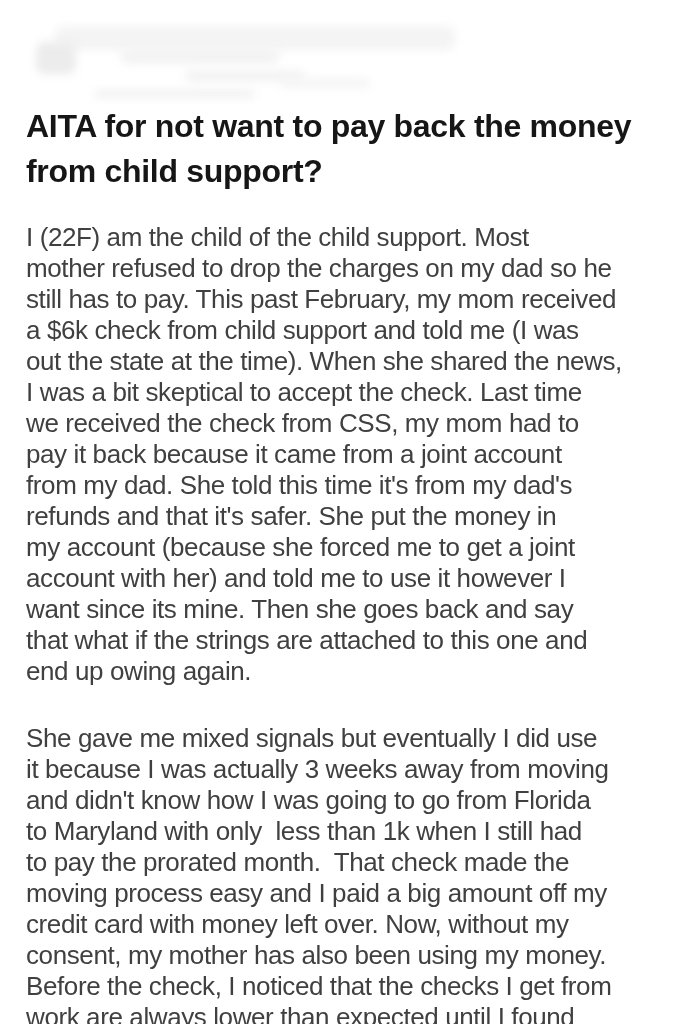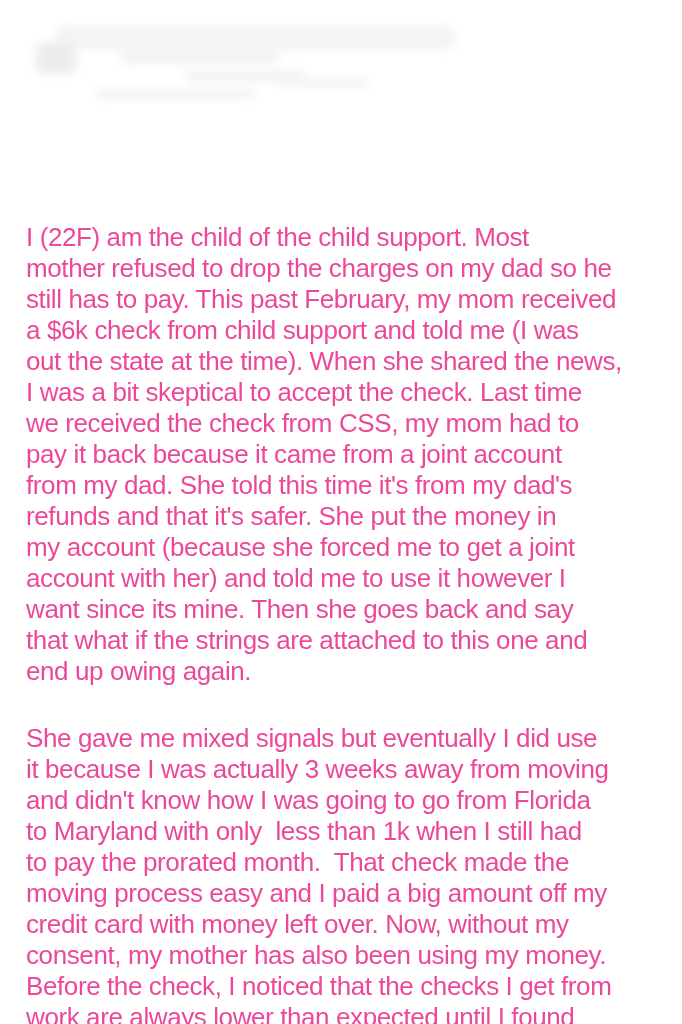--- a/index.html
+++ b/index.html
@@ -58,40 +58,42 @@
   }
   .post-paragraph {
     position: absolute;
     left: 26px;
     width: 640px;
     margin: 0;
     font-size: 26px;
     font-weight: 400;
     line-height: 31px;
     letter-spacing: -0.4px;
-    color: #ec4899;
+    color: #404040;
     white-space: pre-wrap;
   }
   .post-paragraph.p1 { top: 222px; }
   .post-paragraph.p2 { top: 723px; }
 </style>
 </head>
 <body>
 
 <div class="page">
 
   <div class="redacted-header">
     <div class="smudge s1"></div>
     <div class="smudge s2"></div>
     <div class="smudge s3"></div>
     <div class="smudge s4"></div>
     <div class="smudge s5"></div>
     <div class="smudge s6"></div>
   </div>
 
+  <h1 class="post-title">AITA for not want to pay back the money
+from child support?</h1>
 
   <p class="post-paragraph p1">I (22F) am the child of the child support. Most
 mother refused to drop the charges on my dad so he
 still has to pay. This past February, my mom received
 a $6k check from child support and told me (I was
 out the state at the time). When she shared the news,
 I was a bit skeptical to accept the check. Last time
 we received the check from CSS, my mom had to
 pay it back because it came from a joint account
 from my dad. She told this time it's from my dad's

